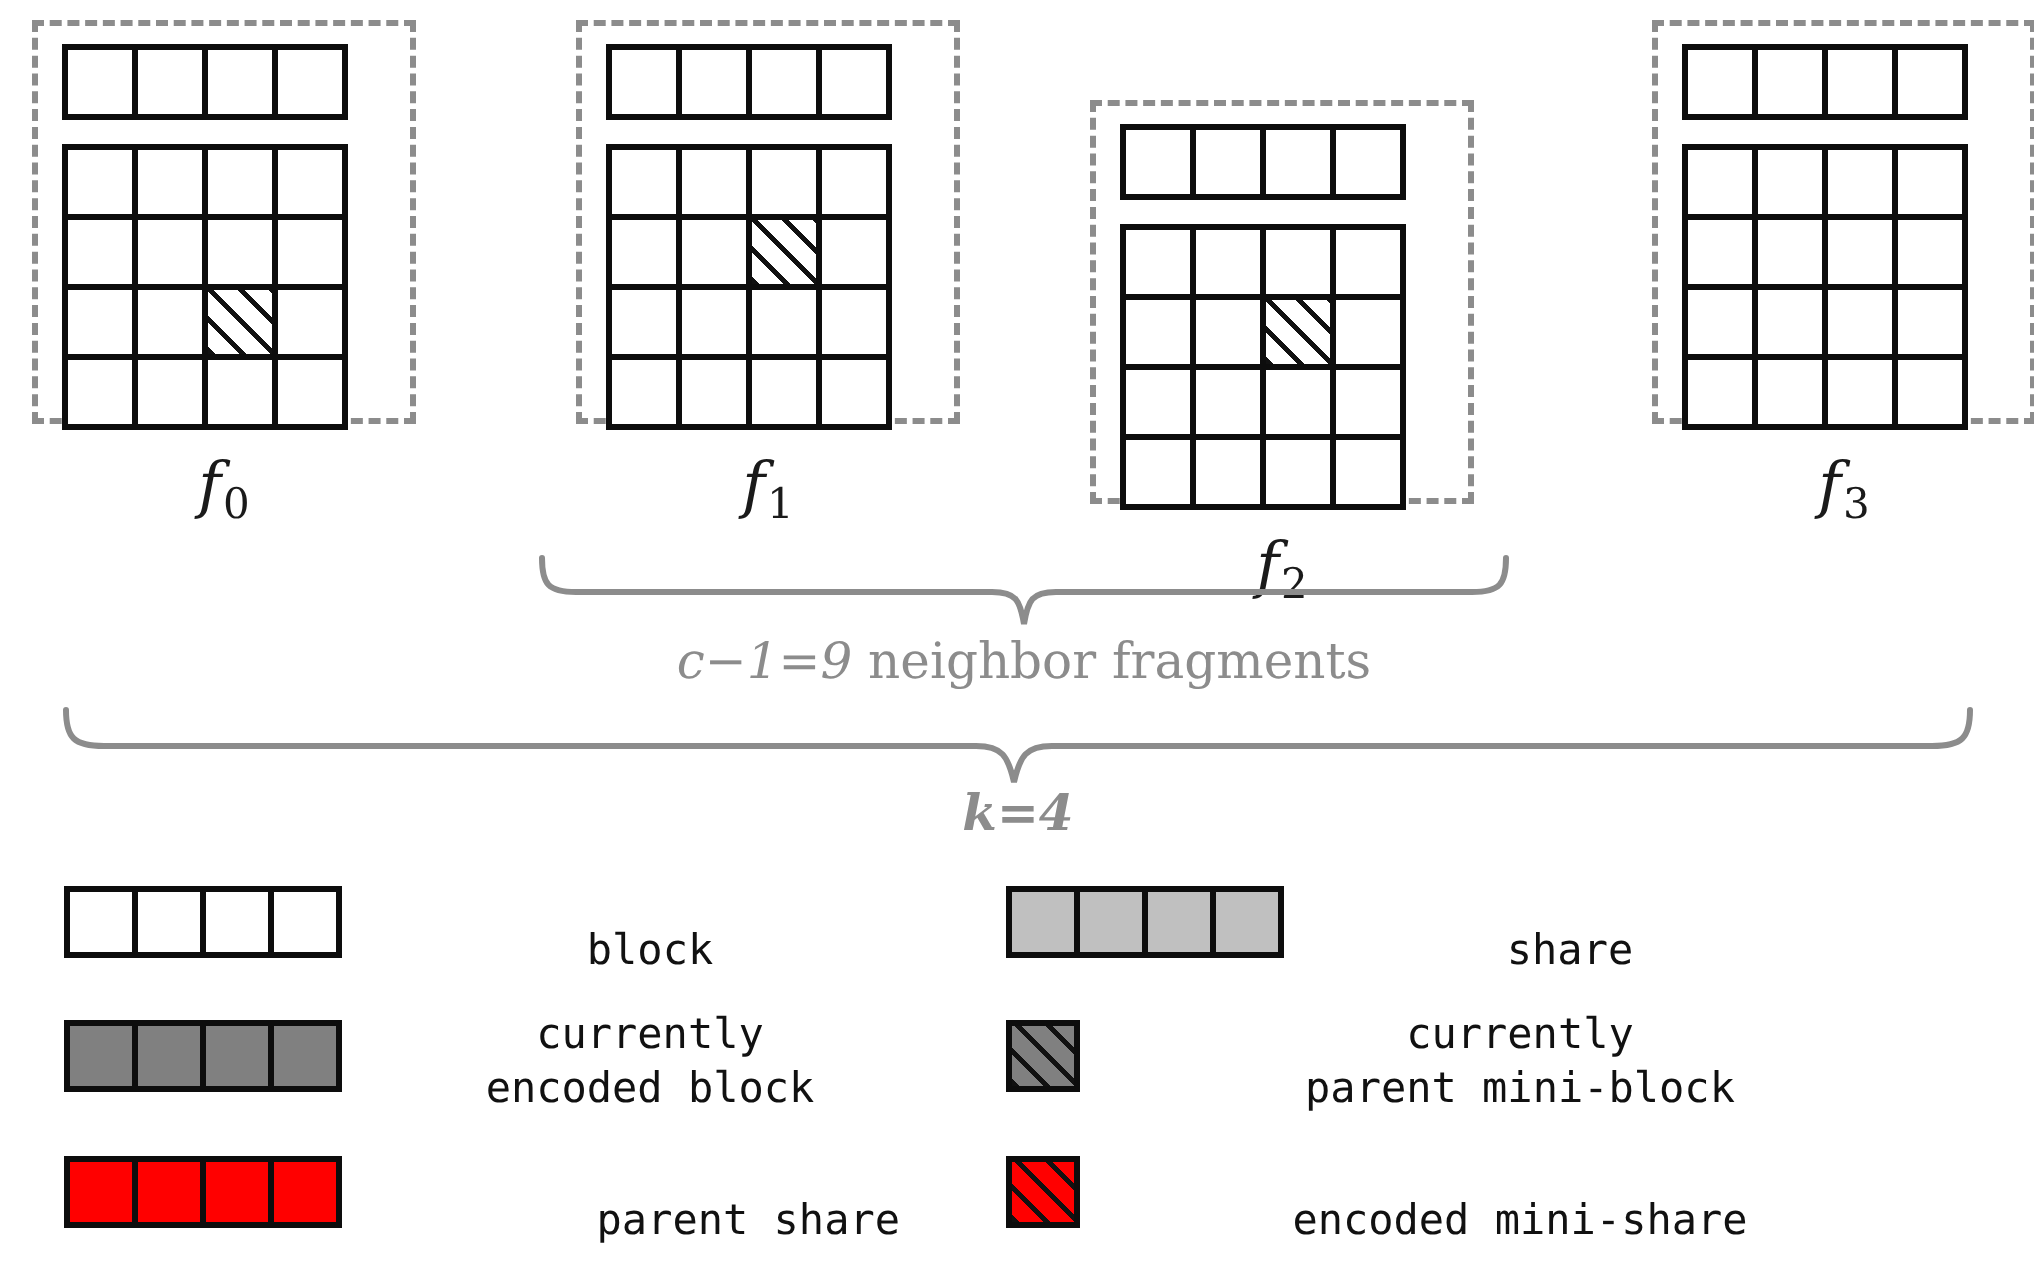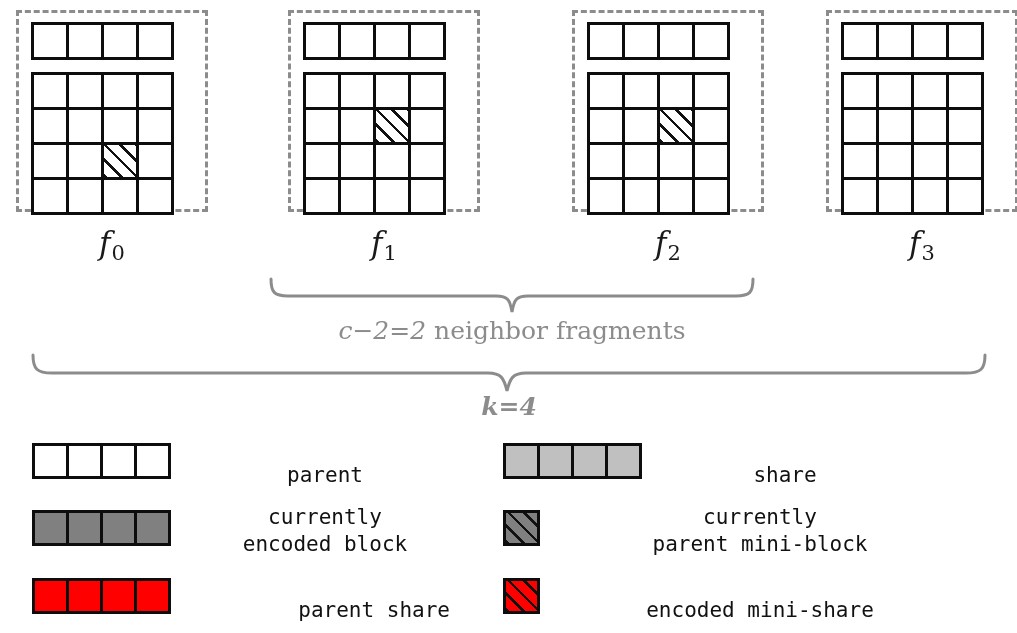--- a/index.html
+++ b/index.html
@@ -109,21 +109,21 @@
         <div class="cell c-white"></div>
         <div class="cell c-white"></div>
         <div class="cell c-white"></div>
         <div class="cell c-white"></div>
         <div class="cell c-white"></div>
         <div class="cell c-white"></div>
         <div class="cell c-white"></div>
       </div>
       <div class="frag-label"><span>f</span><span class="sub">1</span></div>
     </div>
-  <div class="fragment" id="frag2" style="left:572px;">
+  <div class="fragment" id="frag2" style="left:545px;margin-top:40px;">
       <div class="dashbox"></div>
       <div class="grid share-row" style="left: 15px; top: 22px;">
         <div class="cell c-share"></div>
         <div class="cell c-share"></div>
         <div class="cell c-share"></div>
         <div class="cell c-share"></div>
       </div>
       <div class="grid main-grid" style="left: 15px; top: 72px;">
         <div class="cell c-share"></div>
         <div class="cell c-share"></div>
@@ -173,42 +173,42 @@
       <div class="frag-label"><span>f</span><span class="sub">3</span></div>
     </div>
 
   <div class="brace-wrap" style="left:268px;top:276px;">
     <svg width="488" height="40" viewBox="0 0 488 40" fill="none">
       <path d="M3 3 C3 16, 6 20, 20 20 L228 20 C240 20, 242 24, 244 36
                C246 24, 248 20, 260 20 L468 20 C482 20, 485 16, 485 3" stroke="#8c8c8c" stroke-width="3" fill="none" stroke-linecap="round"></path>
     </svg>
   </div>
   <div class="brace-cap" style="left:268px;top:316px;width:488px;">
-    <span class="it">c−2=2</span><span> neighbor fragments</span>
+    <span class="it">c−1=9</span><span> neighbor fragments</span>
   </div>
 
   <div class="brace-wrap" style="left:30px;top:352px;">
     <svg width="958" height="42" viewBox="0 0 958 42" fill="none">
       <path d="M3 3 C3 17, 7 21, 22 21 L458 21 C471 21, 474 26, 477 39
                C480 26, 483 21, 496 21 L936 21 C951 21, 955 17, 955 3" stroke="#8c8c8c" stroke-width="3" fill="none" stroke-linecap="round"></path>
     </svg>
   </div>
   <div class="brace-cap" style="left:30px;top:392px;width:958px;font-weight:bold;">
     <span class="it">k=4</span>
   </div>
 
   <div class="legend">
 
     <div class="lg-swatch wide" id="lg-block" style="left:32px;top:13px;">
         <div class="cell c-white"></div>
         <div class="cell c-white"></div>
         <div class="cell c-white"></div>
         <div class="cell c-white"></div>
       </div>
-    <div class="lg-text" style="left:200px;top:32px;width:250px;">parent</div>
+    <div class="lg-text" style="left:200px;top:32px;width:250px;">block</div>
 
     <div class="lg-swatch wide" id="lg-share" style="left:503px;top:13px;">
         <div class="cell c-share"></div>
         <div class="cell c-share"></div>
         <div class="cell c-share"></div>
         <div class="cell c-share"></div>
       </div>
     <div class="lg-text" style="left:660px;top:32px;width:250px;text-align:center;">share</div>
 
     <div class="lg-swatch wide" id="lg-enc" style="left:32px;top:80px;">

